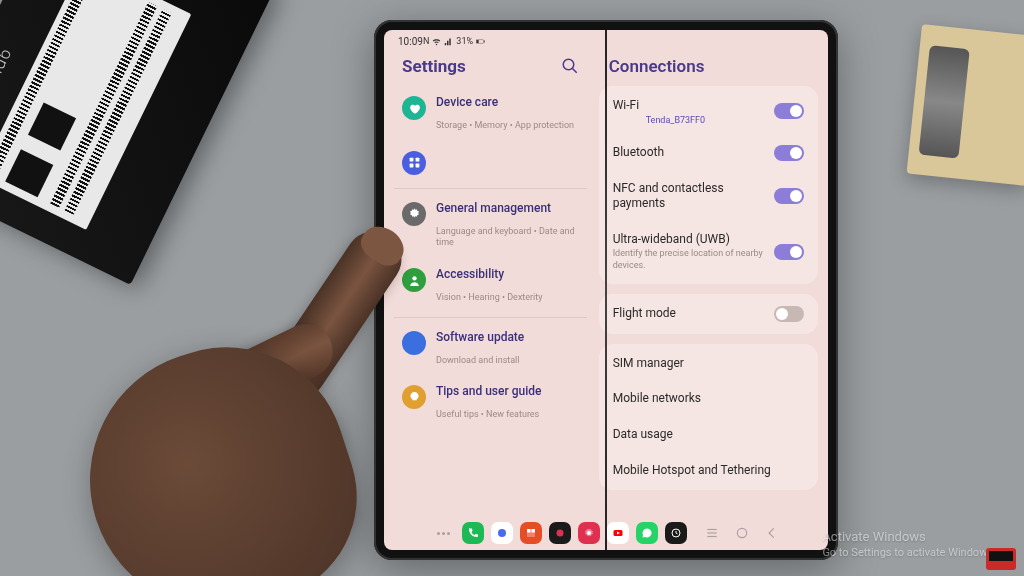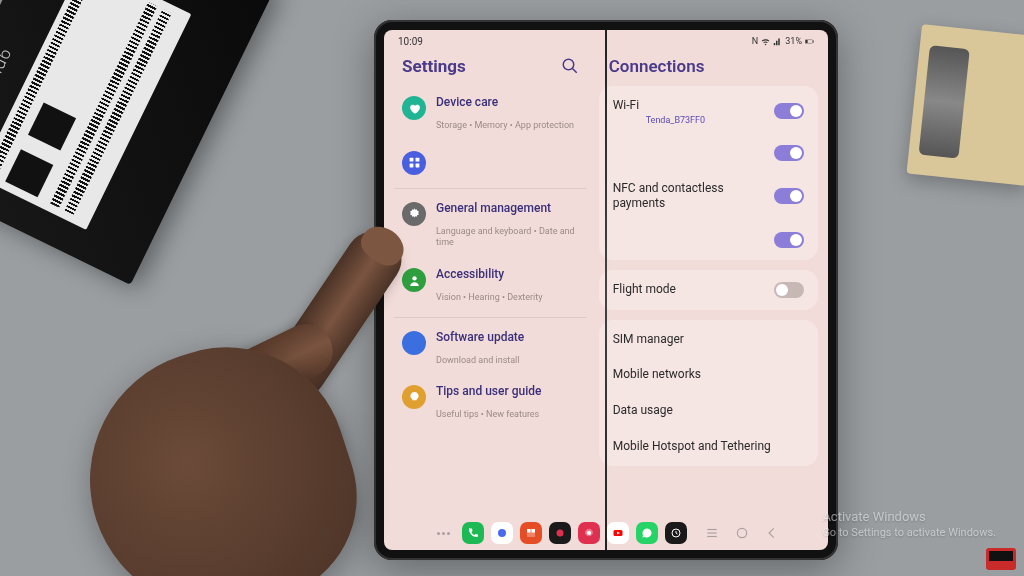--- a/index.html
+++ b/index.html
@@ -64,21 +64,20 @@
     overflow: hidden;
     position: relative;
     display: flex;
     flex-direction: column;
   }
 
   .status-bar {
     height: 22px;
     display: flex;
     align-items: center;
-    justify-content: space-between;
     padding: 0 14px;
     font-size: 10px;
     color: #333;
   }
   .status-right { display:flex; gap:3px; align-items:center; font-size:9px; }
   .status-right svg { width:9px; height:9px; }
 
   .content-area {
     flex: 1;
     display: flex;
@@ -126,21 +125,21 @@
   .right-header { padding: 4px 10px 10px 10px; }
   .right-header h1 { font-size:17px; font-weight:600; color:#4a3a8a; }
 
   .card {
     background: #f6e6e3;
     border-radius: 14px;
     padding: 2px 0;
     margin-bottom: 10px;
   }
   .row {
-    display:flex; align-items:center; justify-content:flex-end;
+    display:flex; align-items:center; justify-content:flex-start;
     padding: 10px 14px;
   }
   .row-text { flex:1; padding-right:8px; }
   .row-title { font-size:12px; color:#2a2a2a; font-weight:400; line-height:1.3; }
   .row-sub { font-size:9px; color:#9a8a87; margin-top:1px; line-height:1.3; }
   .row-link { font-size:9px; color:#5a4ab8; margin-top:1px;margin-left:33px; }
 
   .toggle {
     width:30px; height:16px; border-radius:10px;
     position:relative; flex-shrink:0;
@@ -207,21 +206,21 @@
     width:120px; height:150px;
     background:#d9c79a;
     transform: rotate(6deg);
     border-radius:4px;
     box-shadow: 0 6px 18px rgba(0,0,0,0.25);
   }
   .prop-metal { position:absolute; left:10px; top:20px; width:40px; height:110px;
     background:linear-gradient(#555,#888,#555); border-radius:6px; }
 
   .watermark {
-    position:absolute; right:28px; bottom:36px;
+    position:absolute; right:28px; bottom:16px;
     color: rgba(255,255,255,0.5);
     font-size:11px; text-align:left; line-height:1.3;
     text-shadow: 0 1px 2px rgba(0,0,0,0.2);
   }
   .watermark .t1 { font-size:13px; }
 
   .corner-badge {
     position:absolute; right:8px; bottom:6px;
     width:30px; height:22px;
     background:#c92a2a; border-radius:3px;
@@ -360,29 +359,36 @@
         </div>
         <div class="card" id="conn-g1">
             <div class="row">
               <div class="row-text">
                 <div class="row-title">Wi-Fi</div>
                 <div class="row-link">Tenda_B73FF0</div>
               </div>
               <div class="toggle on"></div>
             </div>
             <div class="row">
+              <div class="row-text">
+                <div class="row-title">Bluetooth</div>
+              </div>
               <div class="toggle on"></div>
             </div>
             <div class="row">
               <div class="row-text">
                 <div class="row-title">NFC and contactless payments</div>
               </div>
               <div class="toggle on"></div>
             </div>
             <div class="row">
+              <div class="row-text">
+                <div class="row-title">Ultra-wideband (UWB)</div>
+                <div class="row-sub">Identify the precise location of nearby devices.</div>
+              </div>
               <div class="toggle on"></div>
             </div>
           </div>
         <div class="card" id="conn-g2">
             <div class="row">
               <div class="row-text">
                 <div class="row-title">Flight mode</div>
               </div>
               <div class="toggle off"></div>
             </div>

